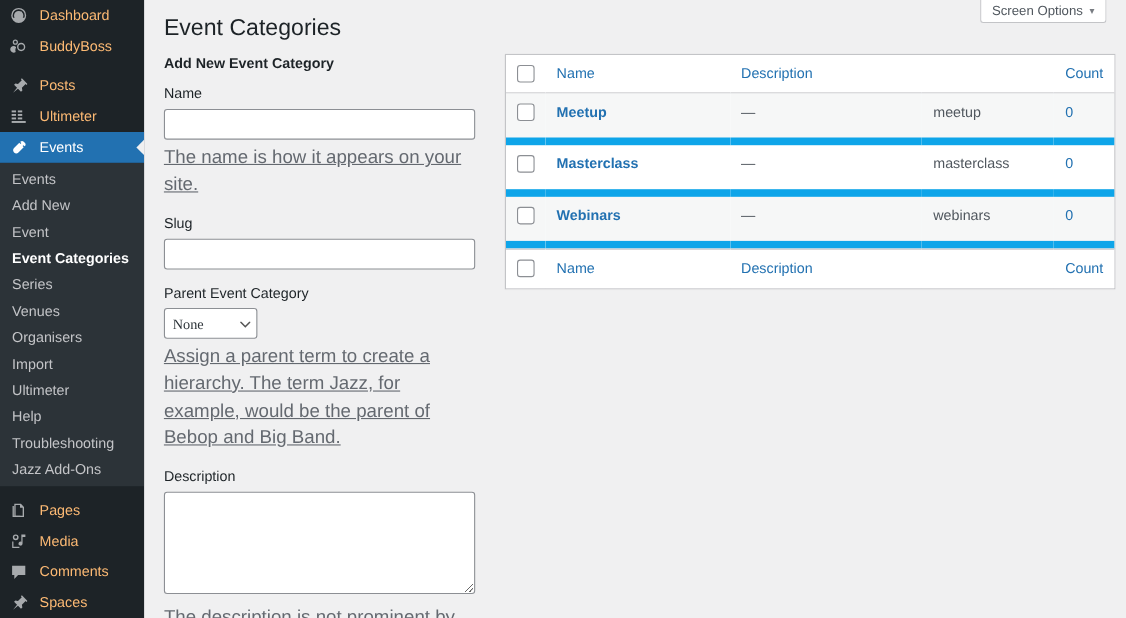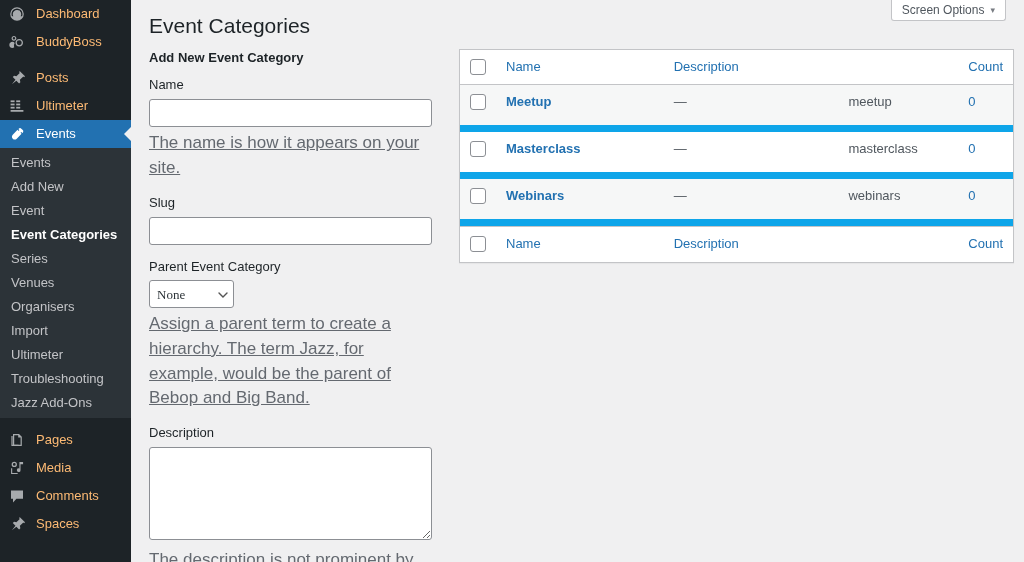--- a/index.html
+++ b/index.html
@@ -282,20 +282,21 @@
     <div id="submenu">
       <span class="sub-item">Events</span>
       <span class="sub-item">Add New</span>
       <span class="sub-item">Event</span>
       <span class="sub-item current">Event Categories</span>
       <span class="sub-item">Series</span>
       <span class="sub-item">Venues</span>
       <span class="sub-item">Organisers</span>
       <span class="sub-item">Import</span>
       <span class="sub-item">Ultimeter</span>
+      <span class="sub-item">Help</span>
       <span class="sub-item">Troubleshooting</span>
       <span class="sub-item">Jazz Add-Ons</span>
     </div>
 
     <div class="menu-sep"></div>
 
     <div class="menu-top">
       <span class="ico">
         <svg width="16" height="16" viewBox="0 0 20 20">
             <path d="M5 2.5h7.5L16 6v11.5H5V2.5zm1.5 1.5v12h8V7h-3V4h-5z"></path>

